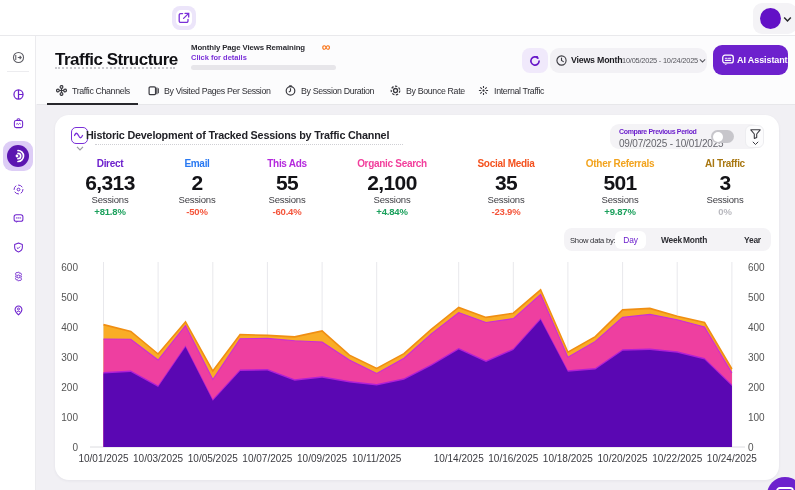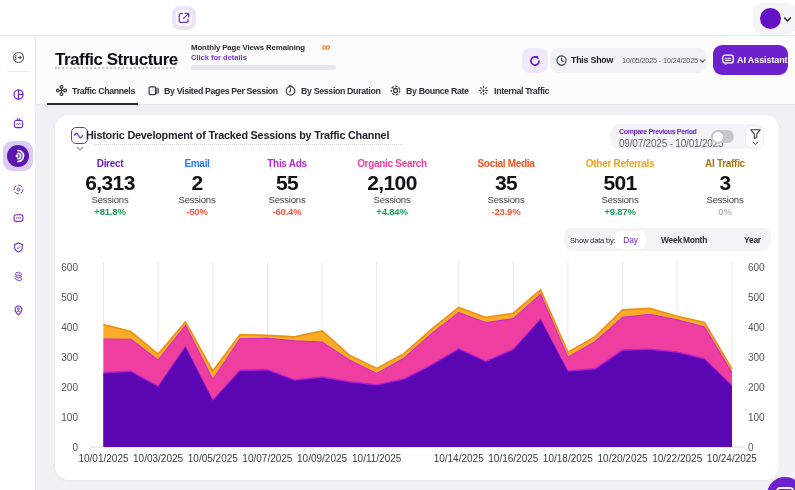--- a/index.html
+++ b/index.html
@@ -21,21 +21,21 @@
 #mpv2 { position:absolute; left:191px; top:53px; font-size:7.5px; font-weight:bold; color:#7a30d8; }
 #inf { position:absolute; left:322px; top:40px; font-size:12px; font-weight:bold; color:#f97316; }
 #mpvbar { position:absolute; left:191px; top:65px; width:145px; height:5px; background:#e7e6ea; border-radius:3px; }
 #refbtn { position:absolute; left:522px; top:48px; width:26px; height:25px; background:#f0e9fb; border-radius:8px; }
 #monthpill { position:absolute; left:550px; top:48px; width:157px; height:25px; background:#f2f1f5; border-radius:9px; }
 #monthpill .b { position:absolute; left:21px; top:7px; font-size:8.8px; font-weight:bold; color:#1c1c21; letter-spacing:-0.2px;}
 #monthpill .d { position:absolute; left:72px; top:8px; font-size:7.4px; color:#55555c; width:110px; letter-spacing:-0.2px;}
 #aibtn { position:absolute; left:713px; top:45px; width:75px; height:30px; background:#6d21cd; border-radius:9px; }
 #aibtn span { position:absolute; left:24px; top:10px; font-size:9px; font-weight:bold; color:#fff; letter-spacing:-0.1px;}
 #tabline { position:absolute; left:37px; top:104px; width:758px; height:1px; background:#e7e7ea; }
-.tab { position:absolute; top:85px; height:18px; white-space:nowrap; font-weight:bold; font-size:8.8px; letter-spacing:-0.35px; color:#2f2f35; }
+.tab { position:absolute; top:85px; height:18px; white-space:nowrap; font-weight:normal; font-size:8.8px; letter-spacing:-0.35px; color:#2f2f35; }
 .tab svg { vertical-align:-2.5px; margin-right:3px; }
 #tabu { position:absolute; left:47px; top:103px; width:91px; height:2px; background:#27272c; }
 #card { position:absolute; left:55px; top:115px; width:724px; height:365px; background:#fff; border-radius:14px; box-shadow:0 1px 3px rgba(30,30,60,.06); }
 #cardtitle { position:absolute; left:86px; top:129px; font-size:10.8px; font-weight:bold; color:#222228; z-index:2; letter-spacing:-0.2px;}
 #ctline { position:absolute; left:95px; top:144px; width:308px; border-top:1px dotted #cfcfd4; z-index:2;}
 #cticon { position:absolute; left:71px; top:127px; width:17px; height:17px; border:1.6px solid #7a30d8; border-radius:5px; z-index:2;}
 #comp { position:absolute; left:610px; top:124px; width:151px; height:25px; background:#f4f3f6; border-radius:9px; z-index:2;}
 #comp .a { position:absolute; left:9px; top:4px; font-size:7px; font-weight:bold; color:#6d21cd; letter-spacing:-0.35px;}
 #comp .b { position:absolute; left:9px; top:13.5px; font-size:10px; color:#66666d; letter-spacing:-0.2px;}
 #comp .tog { position:absolute; left:101px; top:6px; width:23px; height:13px; background:#c7c6cb; border-radius:7px; }
@@ -129,21 +129,21 @@
   <svg class="abs" style="left:7px;top:6.5px" width="12" height="12" viewBox="0 0 14 14">
     <path d="M10.4 3.6A4.8 4.8 0 1 0 11.8 7" fill="none" stroke="#6616c8" stroke-width="1.9" stroke-linecap="round"></path>
     <circle cx="9.3" cy="2.6" r="1.3" fill="#6616c8"></circle>
   </svg>
 </div>
 <div id="monthpill">
   <svg class="abs" style="left:6px;top:7px" width="11" height="11" viewBox="0 0 12 12">
     <circle cx="6" cy="6" r="5" fill="none" stroke="#3a3a40" stroke-width="1.2"></circle>
     <path d="M6 3.2V6l2 1.2" fill="none" stroke="#3a3a40" stroke-width="1.2" stroke-linecap="round"></path>
   </svg>
-  <span class="b">This Show</span>
+  <span class="b">Views Month</span>
   <span class="d">10/05/2025 - 10/24/2025</span>
   <svg class="abs" style="left:149px;top:10px" width="7" height="6" viewBox="0 0 8 6">
       <path d="M1 1.2l3 3 3-3" stroke="#55555c" stroke-width="1.2" fill="none"></path>
     </svg>
 </div>
 <div id="aibtn">
   <svg class="abs" style="left:9px;top:9px" width="12" height="12" viewBox="0 0 13 12">
     <rect x="0.8" y="0.8" width="11.4" height="8.4" rx="2.4" fill="none" stroke="#fff" stroke-width="1.4"></rect>
     <path d="M4 10l-1.4 1.8 3.8-1.8z" fill="#fff"></path>
     <path d="M3.6 4h2 M7 4h2.4 M3.6 6.4h5.8" stroke="#fff" stroke-width="1.1" stroke-linecap="round"></path>

